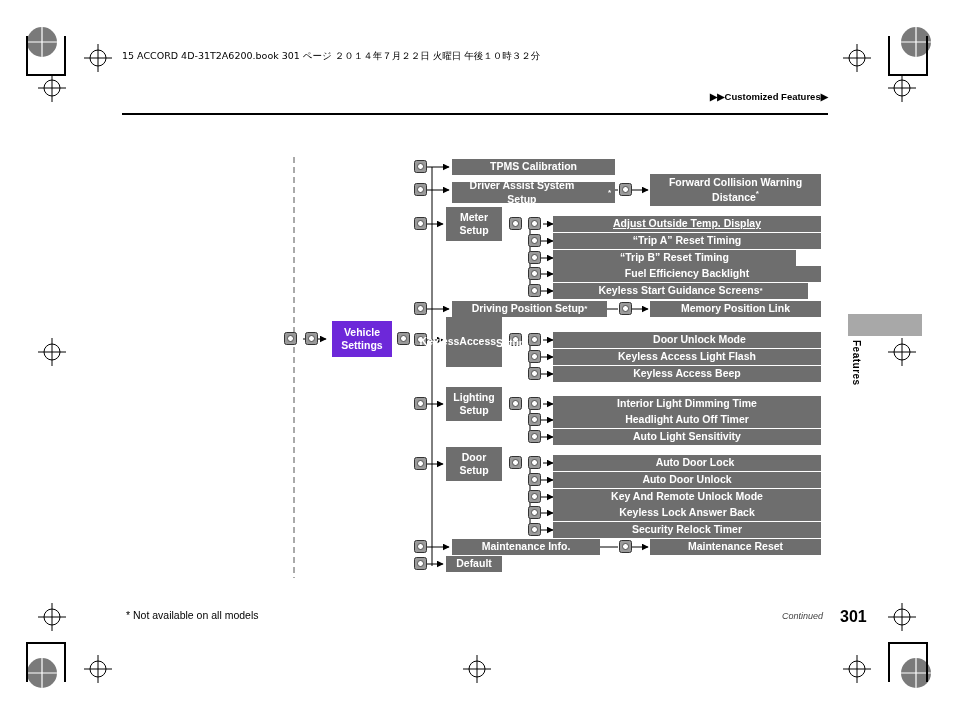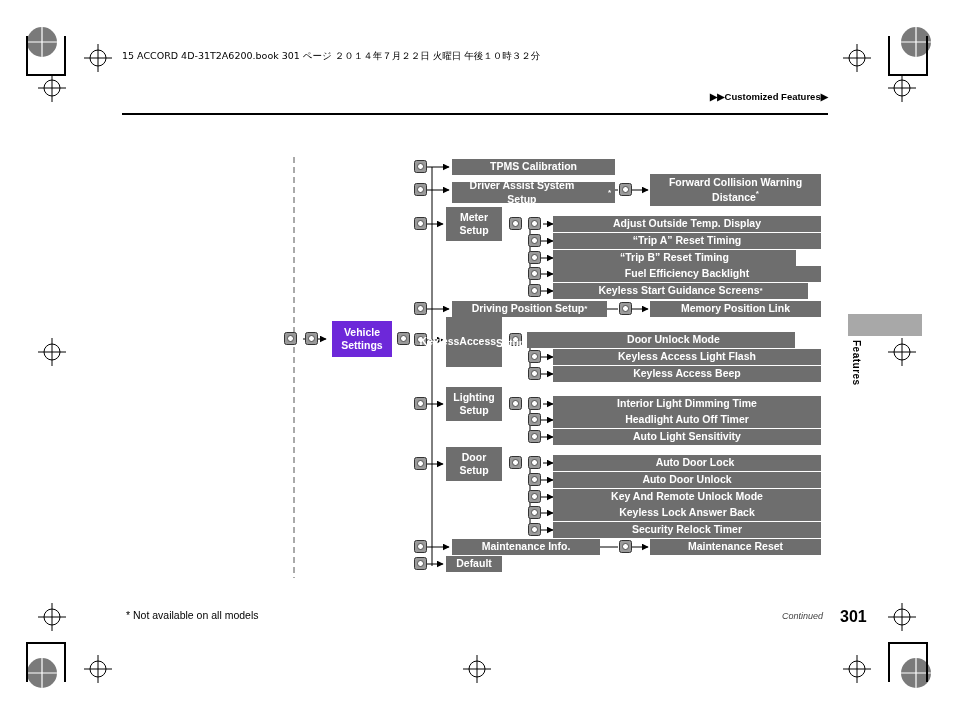--- a/index.html
+++ b/index.html
@@ -527,42 +527,42 @@
   <div class="node" style="left:650px;top:174px;width:171px;height:32px;flex-direction:column;">
     <span>Forward Collision Warning</span>
     <span><span>Distance</span><sup>*</sup></span>
   </div>
 
   <div class="node" style="left:446px;top:207px;width:56px;height:34px;flex-direction:column;">
     <span>Meter</span>
     <span>Setup</span>
   </div>
 
-  <div class="node" style="left:553px;top:216px;width:268px;height:16px;">Adjust Outside Temp. Display</div>
+  <div class="node" style="left:553px;top:216px;width:268px;height:16px;text-decoration:underline;">Adjust Outside Temp. Display</div>
   <div class="node" style="left:553px;top:233px;width:268px;height:16px;">“Trip A” Reset Timing</div>
   <div class="node" style="left:553px;top:250px;width:243px;height:16px;">“Trip B” Reset Timing</div>
   <div class="node" style="left:553px;top:266px;width:268px;height:16px;">Fuel Efficiency Backlight</div>
   <div class="node" style="left:553px;top:283px;width:255px;height:16px;">
     <span>Keyless Start Guidance Screens</span>
       <sup>*</sup>
   </div>
 
   <div class="node" style="left:452px;top:301px;width:155px;height:16px;">
     <span>Driving Position Setup</span>
       <sup>*</sup>
   </div>
   <div class="node" style="left:650px;top:301px;width:171px;height:16px;">Memory Position Link</div>
 
   <div class="node" style="left:446px;top:317px;width:56px;height:50px;flex-direction:row;">
     <span>Keyless</span>
     <span>Access</span>
     <span><span>Setup</span><sup>*</sup></span>
   </div>
 
-  <div class="node" style="left:527px;top:332px;width:268px;height:16px;padding-left:29px;">Door Unlock Mode</div>
+  <div class="node" style="left:553px;top:332px;width:268px;height:16px;padding-left:29px;">Door Unlock Mode</div>
   <div class="node" style="left:553px;top:349px;width:268px;height:16px;">Keyless Access Light Flash</div>
   <div class="node" style="left:553px;top:366px;width:268px;height:16px;">Keyless Access Beep</div>
 
   <div class="node" style="left:446px;top:387px;width:56px;height:34px;flex-direction:column;">
     <span>Lighting</span>
     <span>Setup</span>
   </div>
 
   <div class="node" style="left:553px;top:412px;width:268px;height:16px;">Headlight Auto Off Timer</div>
   <div class="node" style="left:553px;top:396px;width:268px;height:16px;">Interior Light Dimming Time</div>

